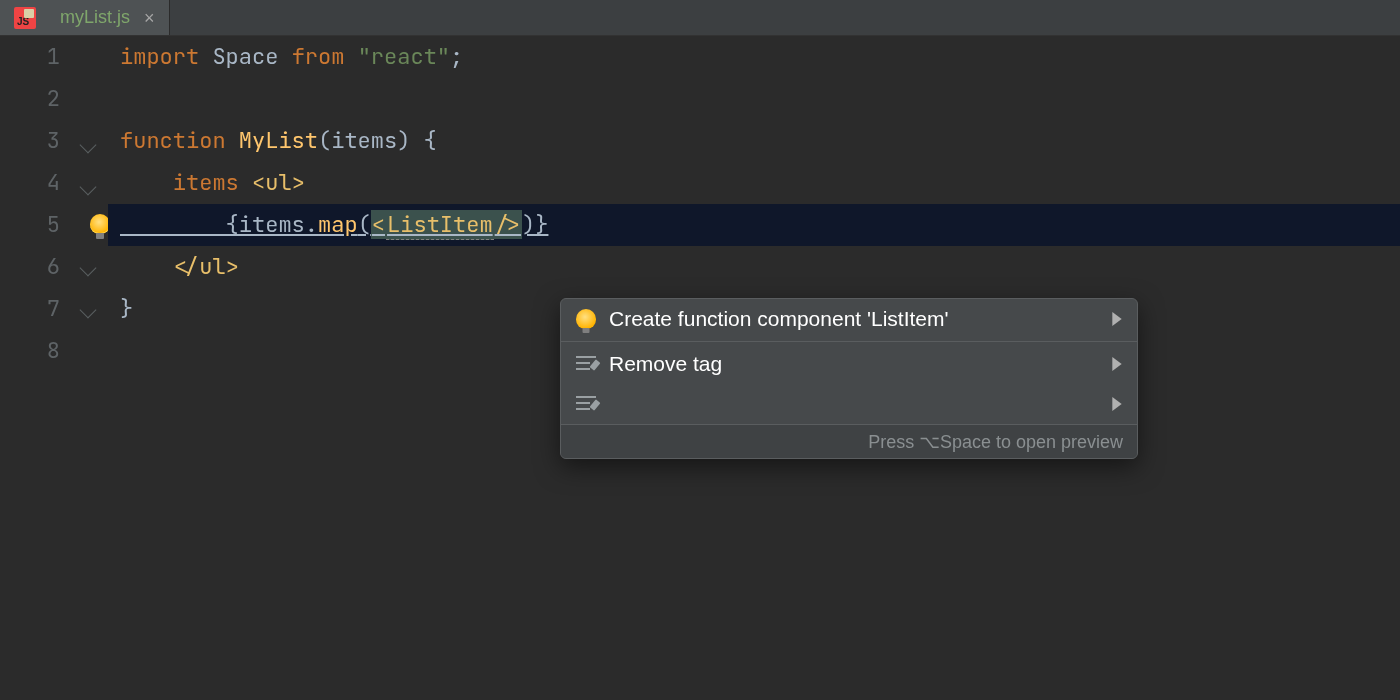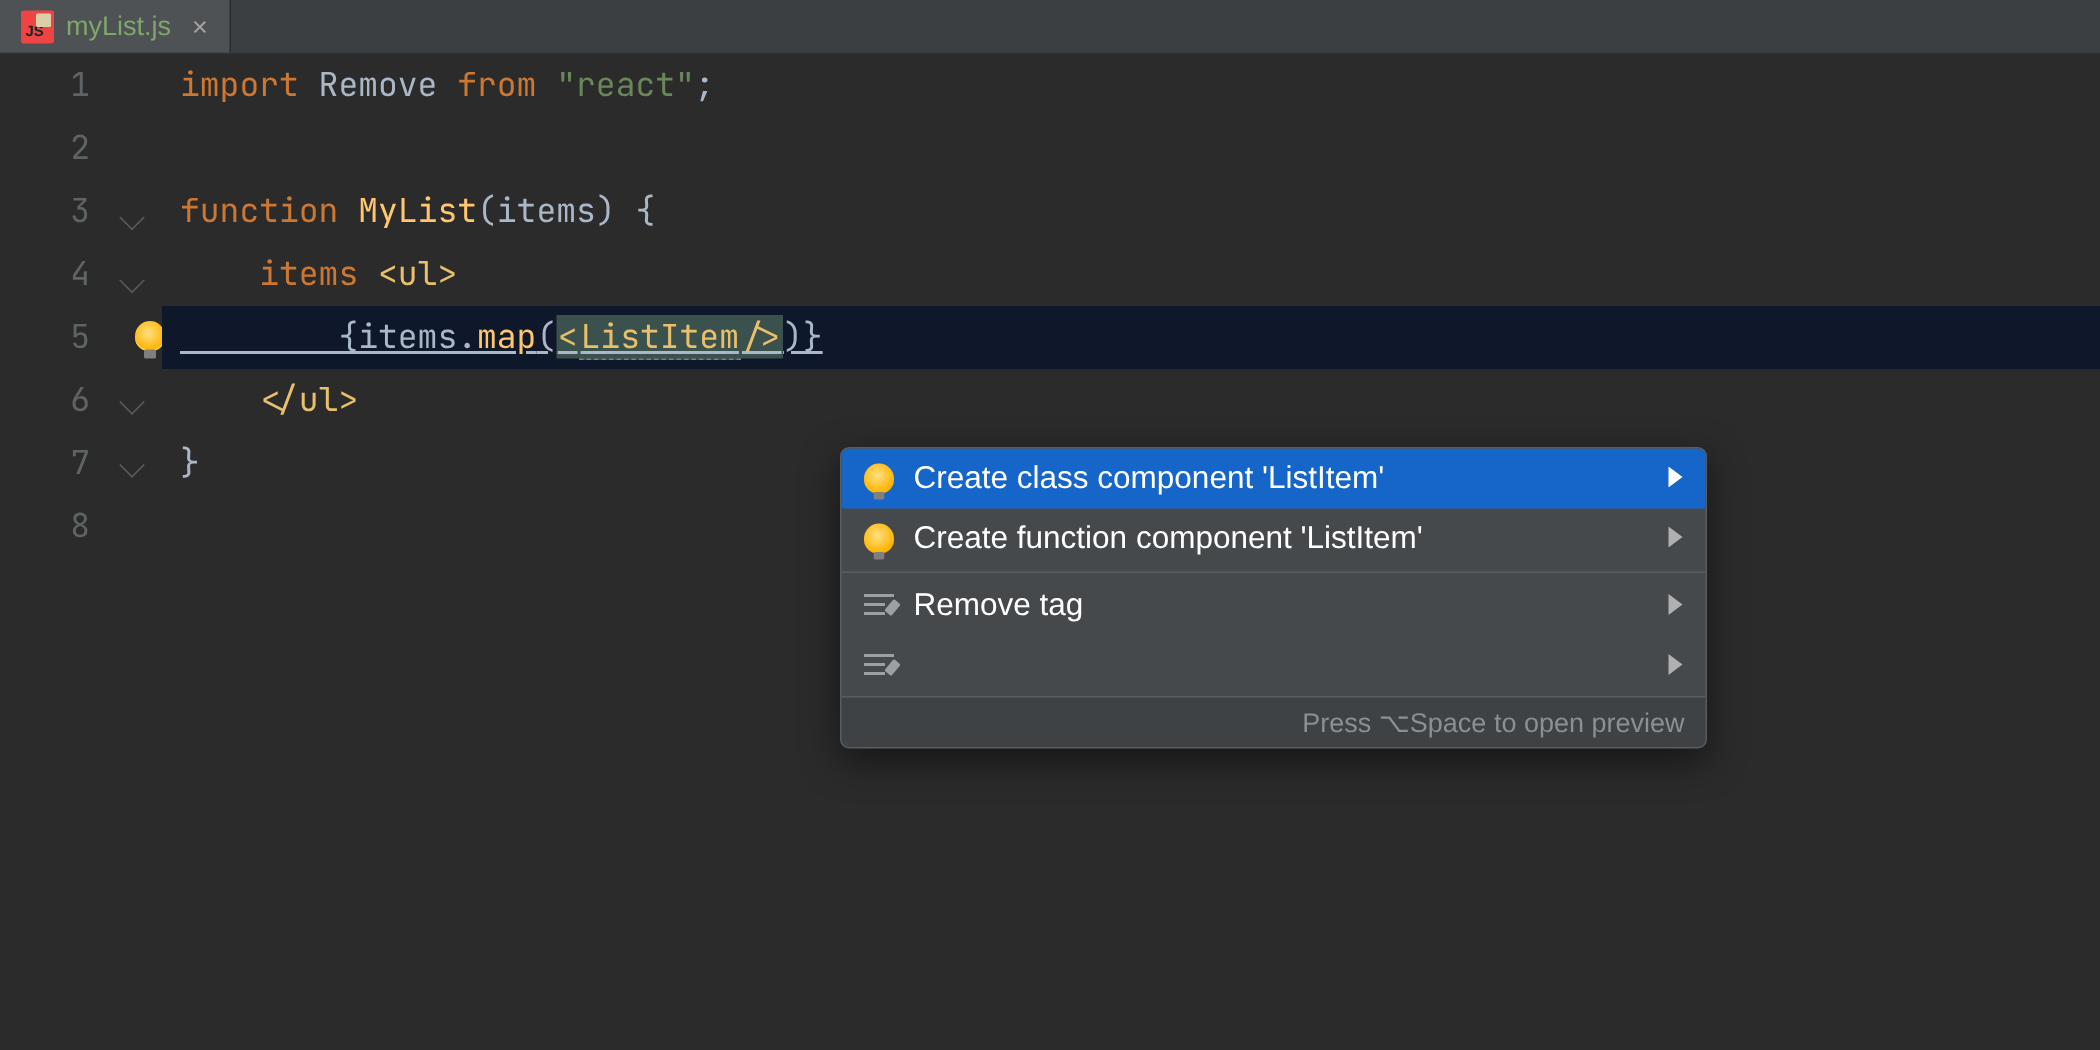--- a/index.html
+++ b/index.html
@@ -3,21 +3,21 @@
 <meta charset="utf-8">
 <style>
   * { margin: 0; padding: 0; box-sizing: border-box; }
   html, body { width: 1400px; height: 700px; overflow: hidden; background: #2b2b2b; font-family: "Segoe UI", "Helvetica Neue", Arial, sans-serif; }
   .root { display: flex; flex-direction: column; width: 100%; height: 100%; }
 
   
   .tabbar { height: 36px; background: #3c3f41; display: flex; align-items: stretch; border-bottom: 1px solid #323232; }
   .tab { display: flex; align-items: center; padding: 0 14px; gap: 8px; background: #515658; color: #c5c5c5; font-size: 18px; font-family: Arial, sans-serif; position: relative; border-right: 1px solid #2b2b2b; }
   .tab.active { background: #4e5254; }
-  .tab .tabname { color: #7fa66b; }
+  .tab .tabname { color: #7fa66b; margin-left: 16px; }
   .jsicon { width: 22px; height: 22px; background: #ef4444; color: #222; font-weight: 700; font-size: 10px; display: flex; align-items: flex-end; justify-content: flex-start; padding: 0 0 2px 3px; border-radius: 2px; position: relative; flex-shrink: 0; }
   .jsicon::before { content: ""; position: absolute; top: 2px; right: 2px; width: 10px; height: 9px; background: #d9d0a7; border-radius: 1px; }
   .tab-close { color: #a6a6a6; font-size: 18px; line-height: 18px; margin-left: 6px; }
 
   
   .editor { display: flex; flex: 1; background: #2b2b2b; font-family: "JetBrains Mono", "Fira Code", Menlo, Consolas, monospace; font-size: 22px; line-height: 42px; position: relative; }
   .gutter { width: 78px; text-align: right; color: #5e6366; padding-right: 18px; user-select: none; background: #2b2b2b; }
   .gutter .ln { height: 42px; }
   .gutter-aux { width: 30px; position: relative; }
   .fold-marker { position: absolute; left: 4px; width: 12px; height: 12px; border: 1px solid #5a5f61; border-top: none; border-right: none; transform: rotate(-45deg); }
@@ -149,40 +149,31 @@
       <div class="fold-open-top" style="top: 103px;"></div>
       <div class="fold-open-top" style="top: 145px;"></div>
       <div class="bulb-gutter" style="top: 178px;">
           <div class="bulb"></div>
         </div>
       <div class="fold-marker" style="top: 226px;"></div>
       <div class="fold-marker" style="top: 268px;"></div>
     </div>
 
     <div class="code">
-      <div class="codeln"><span class="kw">import</span> <span>Remove</span> <span class="kw">from</span> <span class="str">"react"</span><span>;</span></div>
+      <div class="codeln"><span class="kw">import</span> <span>Space</span> <span class="kw">from</span> <span class="str">"react"</span><span>;</span></div>
       <div class="codeln"></div>
       <div class="codeln"><span class="kw">function</span> <span class="fn">MyList</span><span>(items) {</span></div>
       <div class="codeln">    <span class="kw">items</span> <span class="tagc">&lt;</span><span class="tagc">ul</span><span class="tagc">&gt;</span></div>
       <div class="codeln current"><span>        {items.</span><span class="fn">map</span><span>(</span><span class="tagh">&lt;</span><span><span class="tagh underl">ListItem</span></span><span class="tagh">/&gt;</span><span>)}</span></div>
       <div class="codeln">    <span class="tagc">&lt;/</span><span class="tagc">ul</span><span class="tagc">&gt;</span></div>
       <div class="codeln"><span>}</span></div>
       <div class="codeln"></div>
     </div>
 
     <div class="popup">
-      <div class="popup-row selected">
-        <span class="icon-slot">
-            <span class="bulb-sm"></span>
-          </span>
-        <span>Create class component 'ListItem'</span>
-        <span class="chev"><svg viewBox="0 0 10 12">
-              <path d="M1 0 L9 6 L1 12 Z"></path>
-            </svg></span>
-      </div>
       <div class="popup-row">
         <span class="icon-slot">
             <span class="bulb-sm"></span>
           </span>
         <span>Create function component 'ListItem'</span>
         <span class="chev"><svg viewBox="0 0 10 12">
               <path d="M1 0 L9 6 L1 12 Z"></path>
             </svg></span>
       </div>
       <div class="popup-sep"></div>

